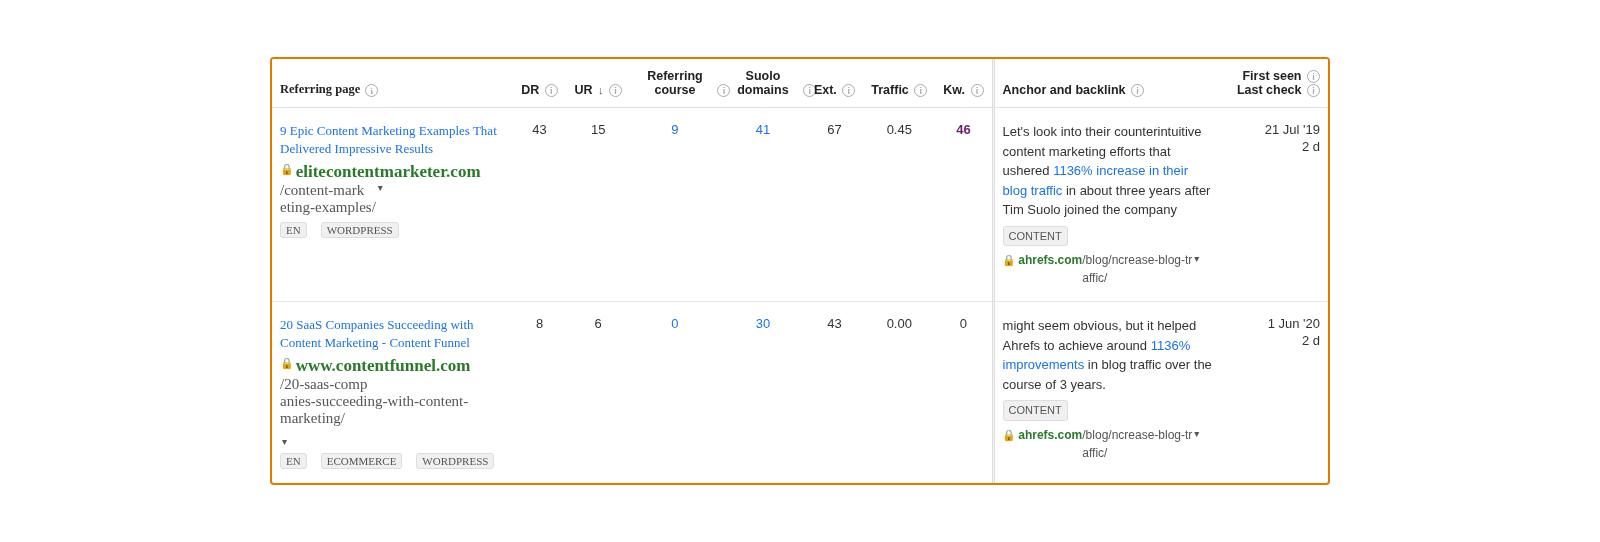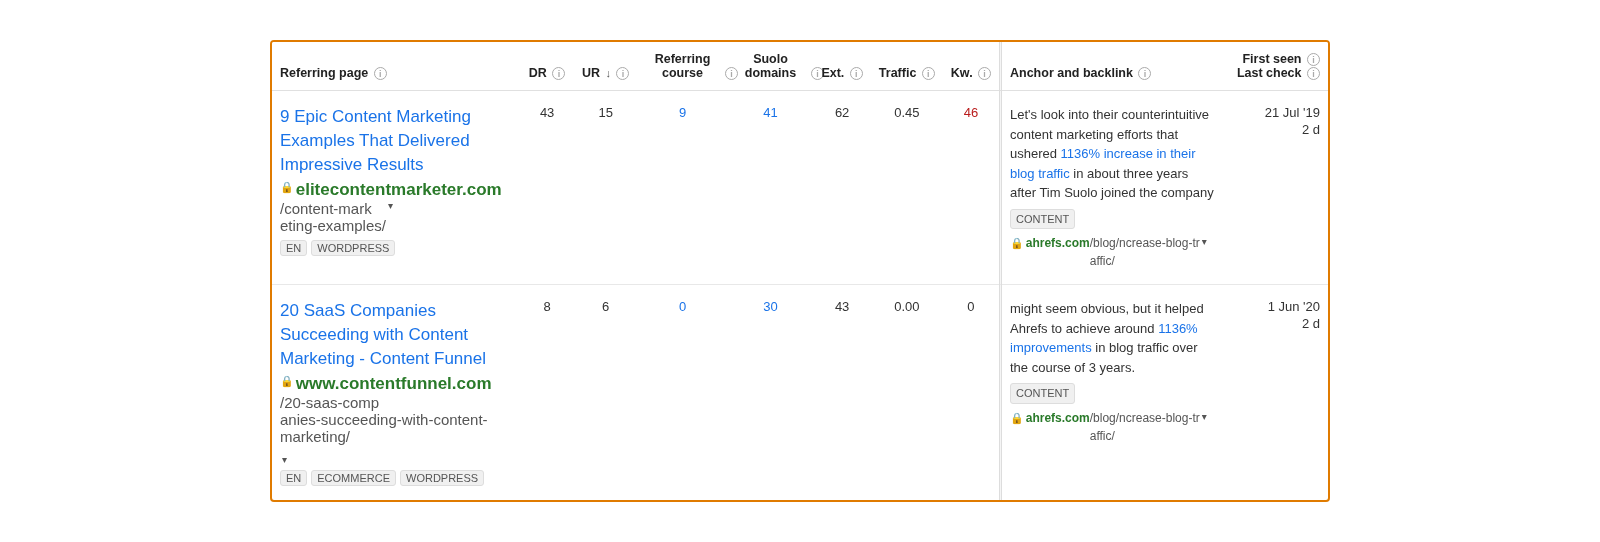--- a/index.html
+++ b/index.html
@@ -70,21 +70,21 @@
       padding: 14px 8px;
       font-size: 13px;
       color: #333;
     }
     tbody td.center { text-align: center; }
     tbody td.right { text-align: right; }
     .page-title-link {
       color: #1a73e8;
       text-decoration: none;
       font-weight: 500;
-      font-size: 17px;
+      font-size: 13px;
       line-height: 1.4;
       display: block;
       margin-bottom: 4px;
     }
     .url-line {
       display: flex;
       align-items: flex-start;
       flex-wrap: wrap;
       gap: 0;
       margin-bottom: 6px;
@@ -106,38 +106,38 @@
       font-size: 15px;
     }
     .url-dropdown {
       color: #555;
       font-size: 10px;
       margin-left: 2px;
       cursor: pointer;
     }
     .tags-line {
       display: flex;
-      gap: 4px;
+      gap: 14px;
       flex-wrap: wrap;
       margin-top: 4px;
     }
     .tag {
       background: #f0f0f0;
       border: 1px solid #ddd;
       border-radius: 3px;
       padding: 1px 5px;
       font-size: 11px;
       color: #555;
       font-weight: 500;
     }
     .blue-link {
       color: #1a73e8;
       text-decoration: none;
     }
-    .blue-num { color: #b91c1c; }
+    .blue-num { color: #701a75; font-weight: bold; }
     .anchor-cell {
       font-size: 13px;
       color: #333;
       line-height: 1.5;
       max-width: 280px;
     }
     .anchor-text { margin-bottom: 6px; }
     .content-tag {
       background: #f0f0f0;
       border: 1px solid #ddd;
@@ -158,21 +158,21 @@
     .ahrefs-domain {
       color: #2a7a2a;
       font-weight: 600;
       text-align: right;
     }
     .ahrefs-path {
       color: #555;
     }
     .first-seen-date { display: block; margin-bottom: 2px; }
     .last-check { display: block; color: #333; }
-    .col-referring-page { width: 280px; }
+    .col-referring-page { width: 280px; font-family: Liberation Serif, serif; }
     .col-dr { width: 55px; text-align: center; }
     .col-ur { width: 55px; text-align: center; }
     .col-rd { width: 80px; text-align: center; }
     .col-ld { width: 80px; text-align: center; }
     .col-ext { width: 50px; text-align: center; }
     .col-traffic { width: 65px; text-align: center; }
     .col-kw { width: 50px; text-align: center; }
     .col-anchor { width: 300px; }
     .col-firstseen { width: 110px; text-align: right; }
     .divider-cell {
@@ -251,21 +251,21 @@
           </div>
         </td>
         <td class="col-dr center">43</td>
         <td class="col-ur center">15</td>
         <td class="col-rd center">
           <a href="#" class="blue-link">9</a>
         </td>
         <td class="col-ld center">
           <a href="#" class="blue-link">41</a>
         </td>
-        <td class="col-ext center">62</td>
+        <td class="col-ext center">67</td>
         <td class="col-traffic center">0.45</td>
         <td class="col-kw center">
           <span class="blue-num">46</span>
         </td>
         <td class="divider-cell" style="width:3px;padding:0;background:#f5f5f5;border-left:1px solid #ddd;border-right:1px solid #ddd;"></td>
         <td class="col-anchor">
           <div class="anchor-cell">
             <div class="anchor-text">
               <span>Let's look into their counterintuitive content marketing efforts that ushered </span><a href="#" class="blue-link">1136% increase in their blog traffic</a><span> in about three years after Tim Suolo joined the company</span>
             </div>

